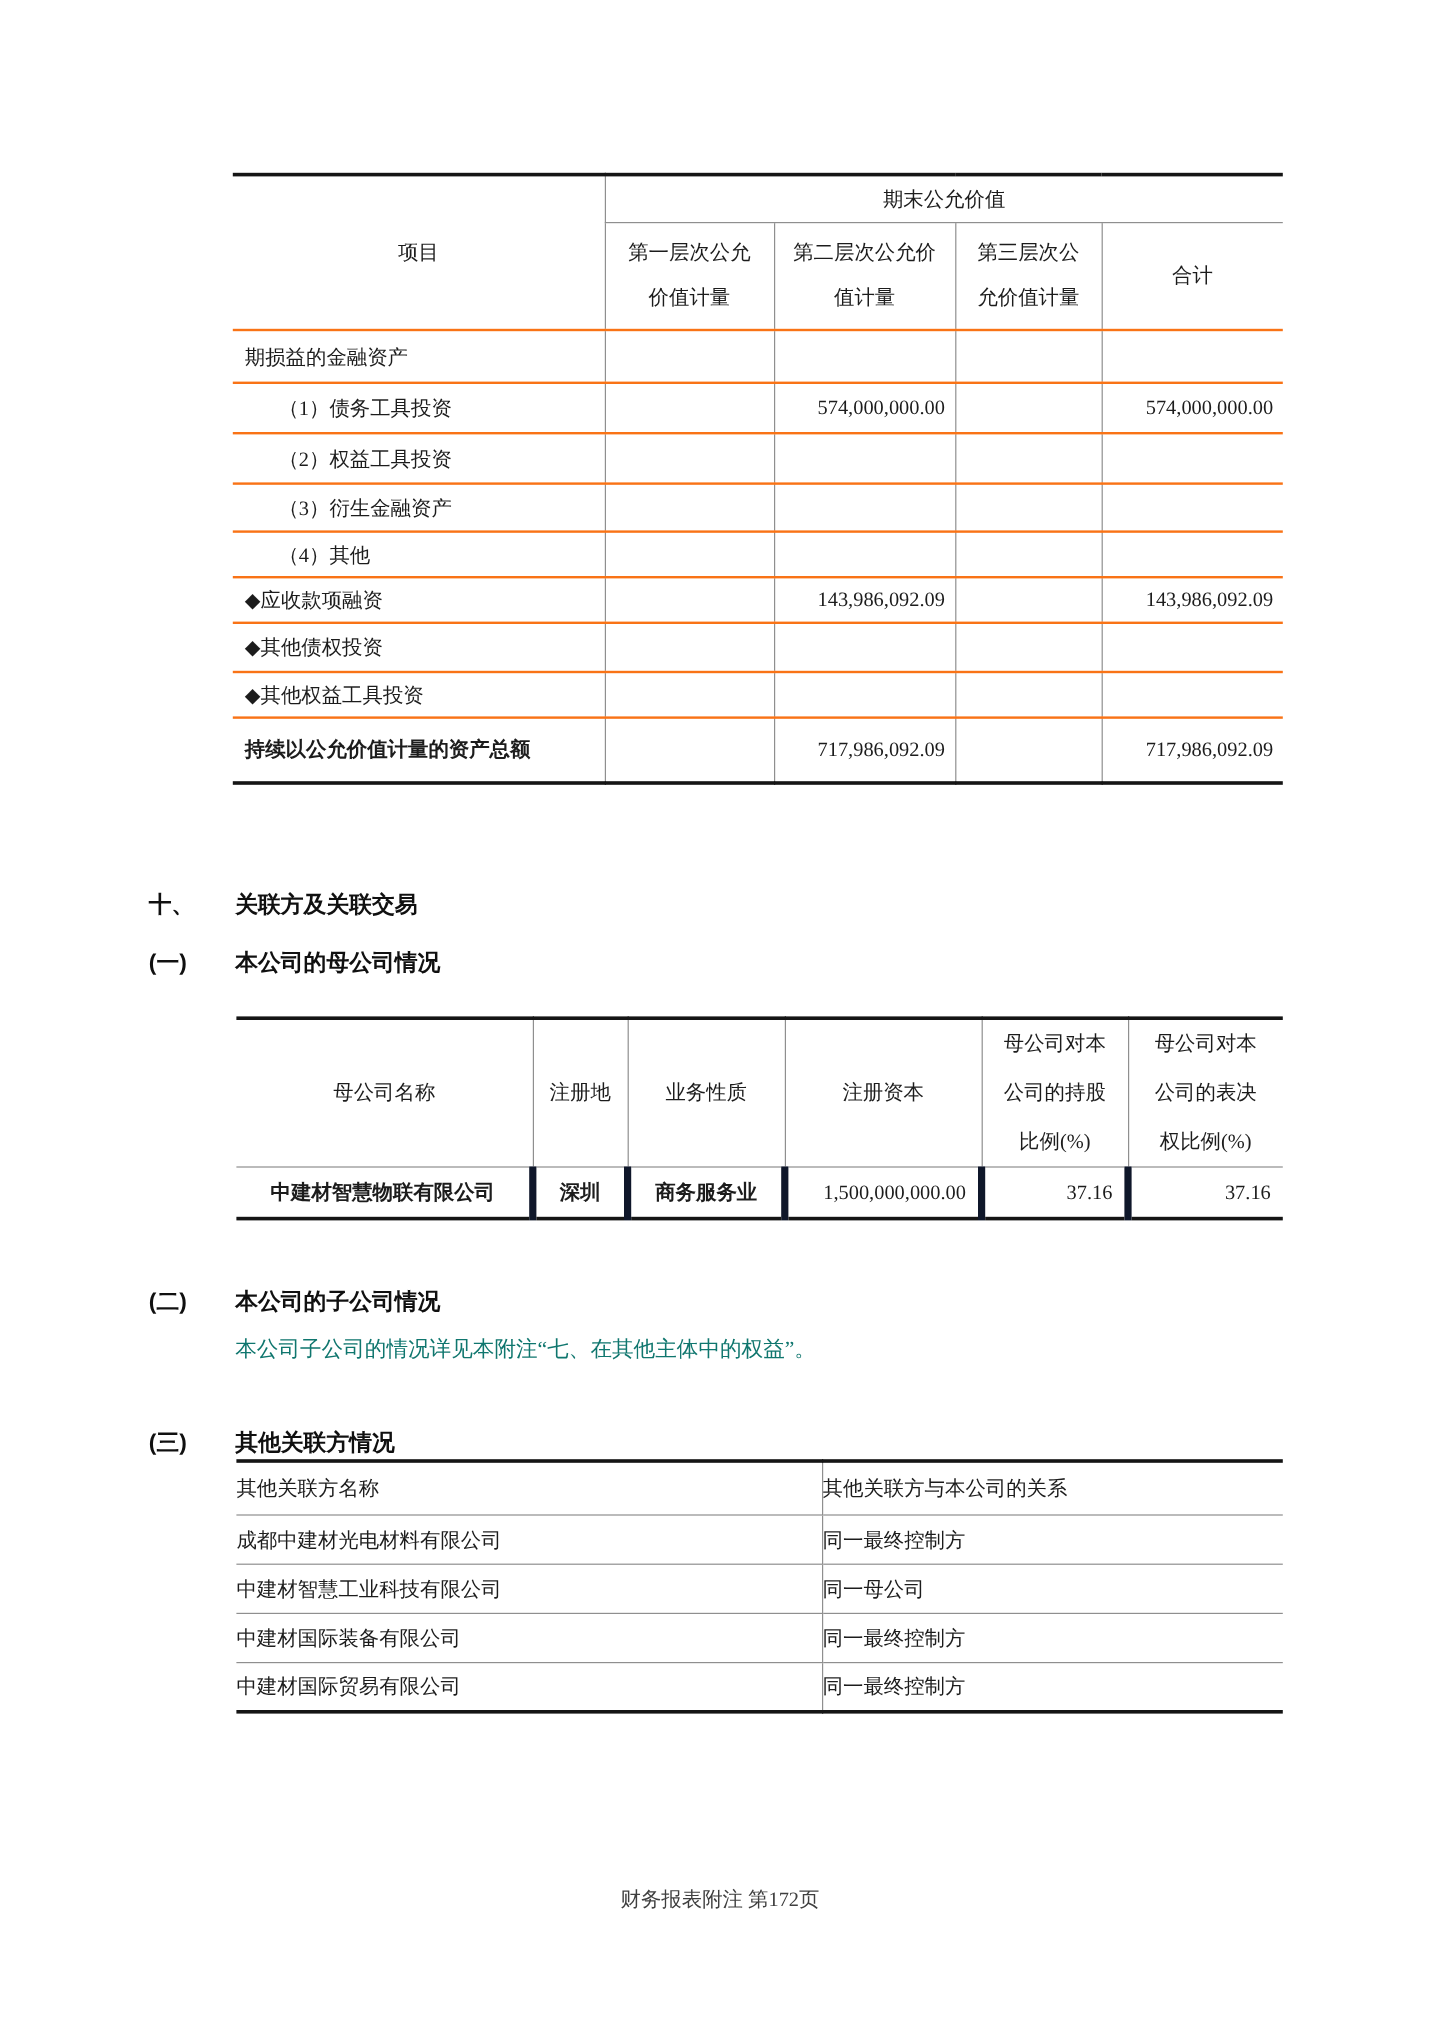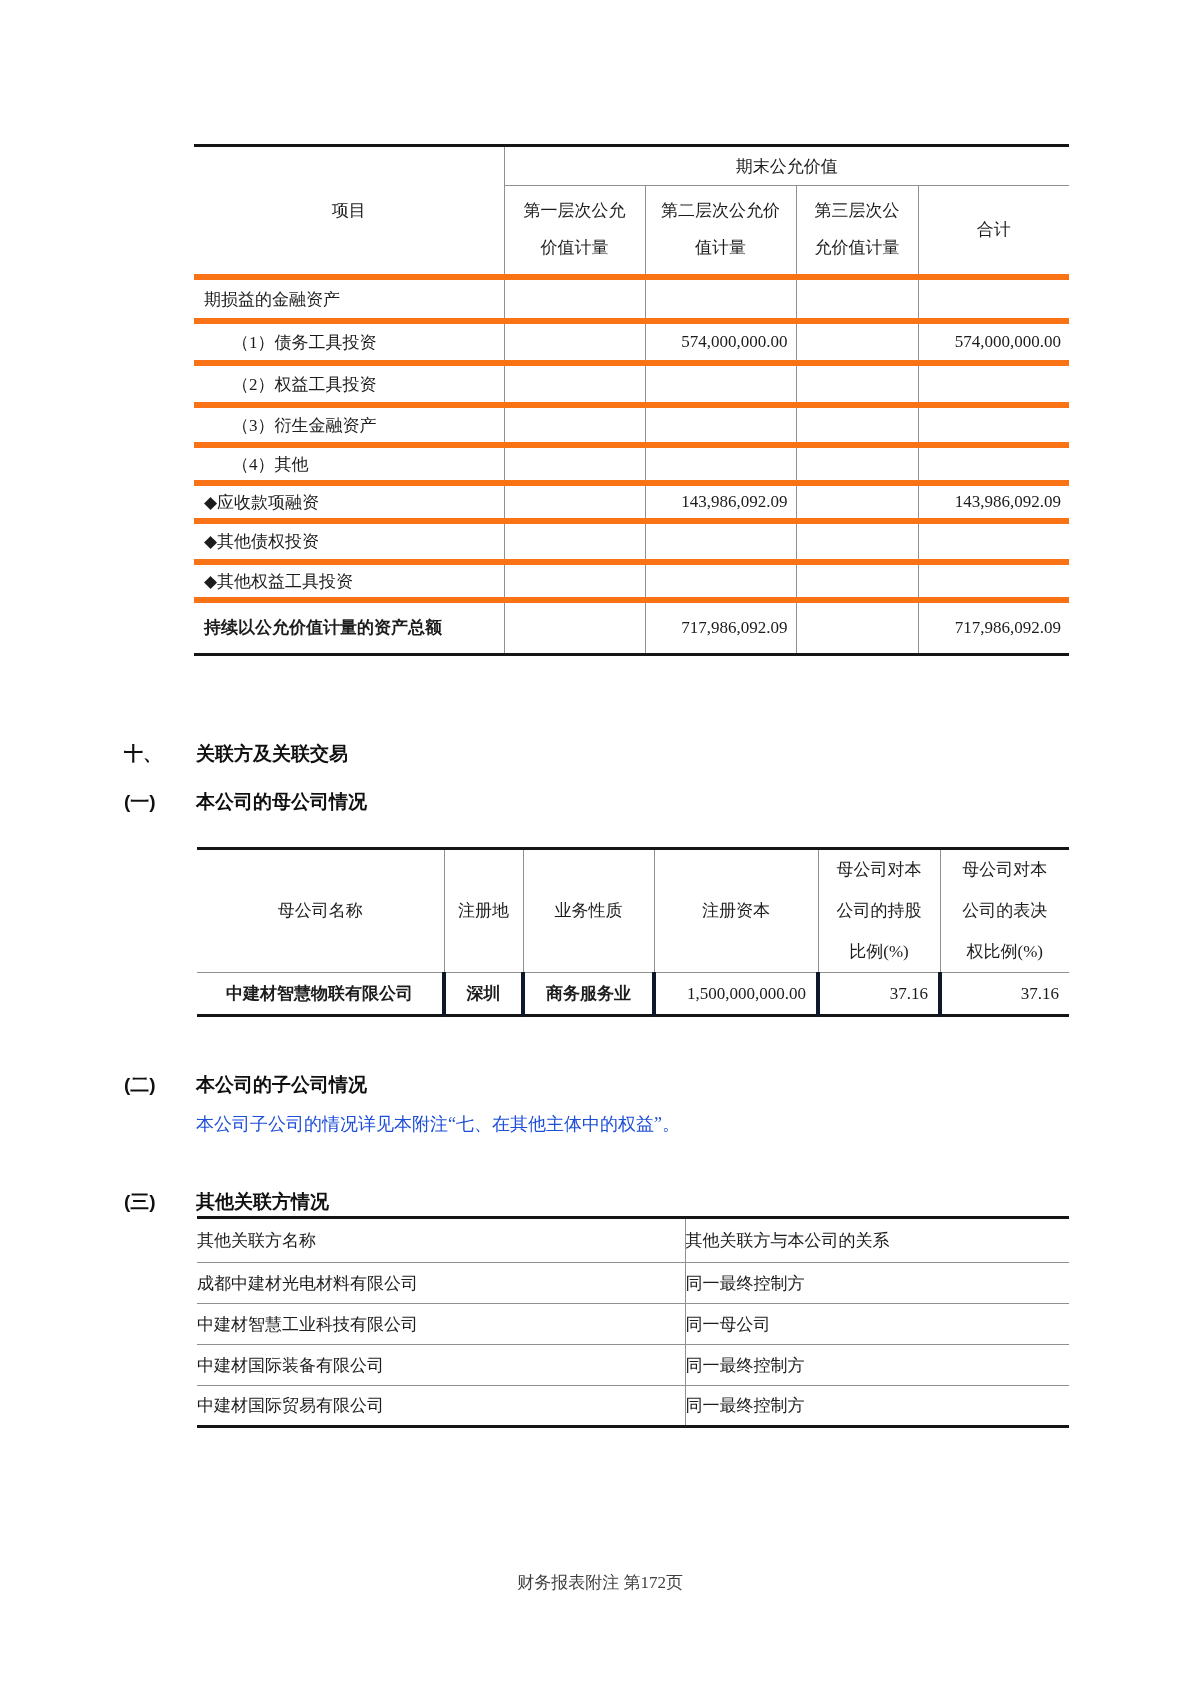--- a/index.html
+++ b/index.html
@@ -11,52 +11,52 @@
   table { border-collapse:collapse; table-layout:fixed; position:absolute; }
   .tbl { border-top:3px solid #151515; border-bottom:3px solid #151515; }
   .tbl th, .tbl td { font-weight:normal; font-size:17px; padding:0; overflow:hidden; }
 
   
   .t1 { left:194px; top:144px; width:875px; }
   .t1 th, .t1 td { vertical-align:middle; }
   .t1 thead th { text-align:center; }
   .t1 .span-h { border-left:1px solid #8f8f8f; border-bottom:1px solid #8f8f8f; height:38px; }
   .t1 .sub-h  { border-left:1px solid #8f8f8f; white-space:pre-line; line-height:2.15; height:88px; }
-  .t1 tbody tr { border-top:6px solid #f97316; }
+  .t1 tbody tr { border-top:2px solid #f97316; }
   .t1 tbody td { border-left:1px solid #8f8f8f; }
   .t1 tbody td:first-child { border-left:none; }
   .t1 .lbl { text-align:left; padding-left:10px; }
   .t1 .ind { padding-left:38px; }
   .t1 .num { text-align:right; padding-right:8px;font-family:Liberation Serif, serif; }
   .t1 .total-lbl { font-weight:bold; }
 
   
   .t2 { left:197px; top:847px; width:872px; }
   .t2 th { white-space:pre-line; line-height:2.4; text-align:center; vertical-align:middle; border-left:1px solid #8f8f8f; }
   .t2 th:first-child { border-left:none; }
   .t2 thead tr { height:123px; border-bottom:1px solid #8f8f8f; }
   .t2 tbody tr { height:43px; }
-  .t2 td { border-left:4px solid #0f172a; vertical-align:middle; }
+  .t2 td { border-left:6px solid #0f172a; vertical-align:middle; }
   .t2 td:first-child { border-left:none; }
   .t2 .ctr { text-align:center;font-weight:bold; }
   .t2 .num { text-align:right; padding-right:10px; }
 
   
   .t3 { left:197px; top:1216px; width:872px; }
   .t3 th, .t3 td { text-align:left; vertical-align:middle; }
   .t3 thead tr { height:45px; }
   .t3 tbody tr { height:41px; border-top:1px solid #8f8f8f;margin-top:40px; }
   .t3 td:last-child, .t3 th:last-child { border-left:1px solid #8f8f8f; }
 
   
   .hnum, .htitle {
     position:absolute; font-family:"Liberation Sans","DejaVu Sans",sans-serif;
     font-weight:bold; font-size:19px; color:#101010; white-space:nowrap;
   }
-  .para { position:absolute; font-size:18px; color:#1d4ed8; white-space:nowrap; }
+  .para { position:absolute; font-size:18px; color:#0f766e; white-space:nowrap; }
   .footer { position:absolute; left:0; width:1200px; text-align:center; font-size:17px; color:#3f3f3f; }
 </style>
 </head>
 <body>
 
 <div class="page">
 
   <table class="tbl t1">
     <colgroup>
       <col style="width:310px">

